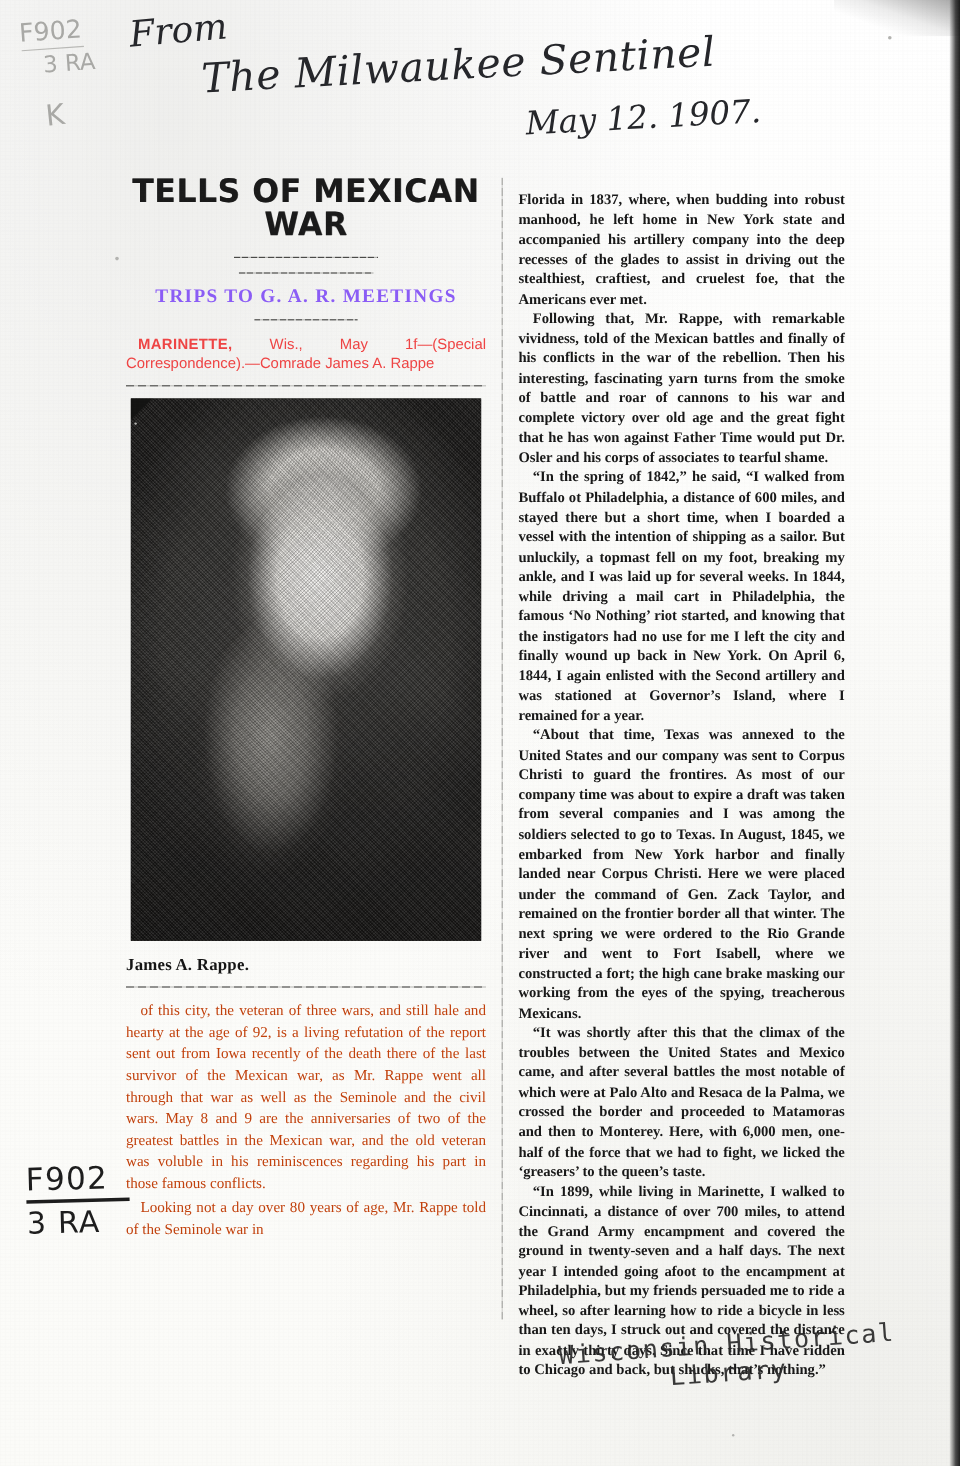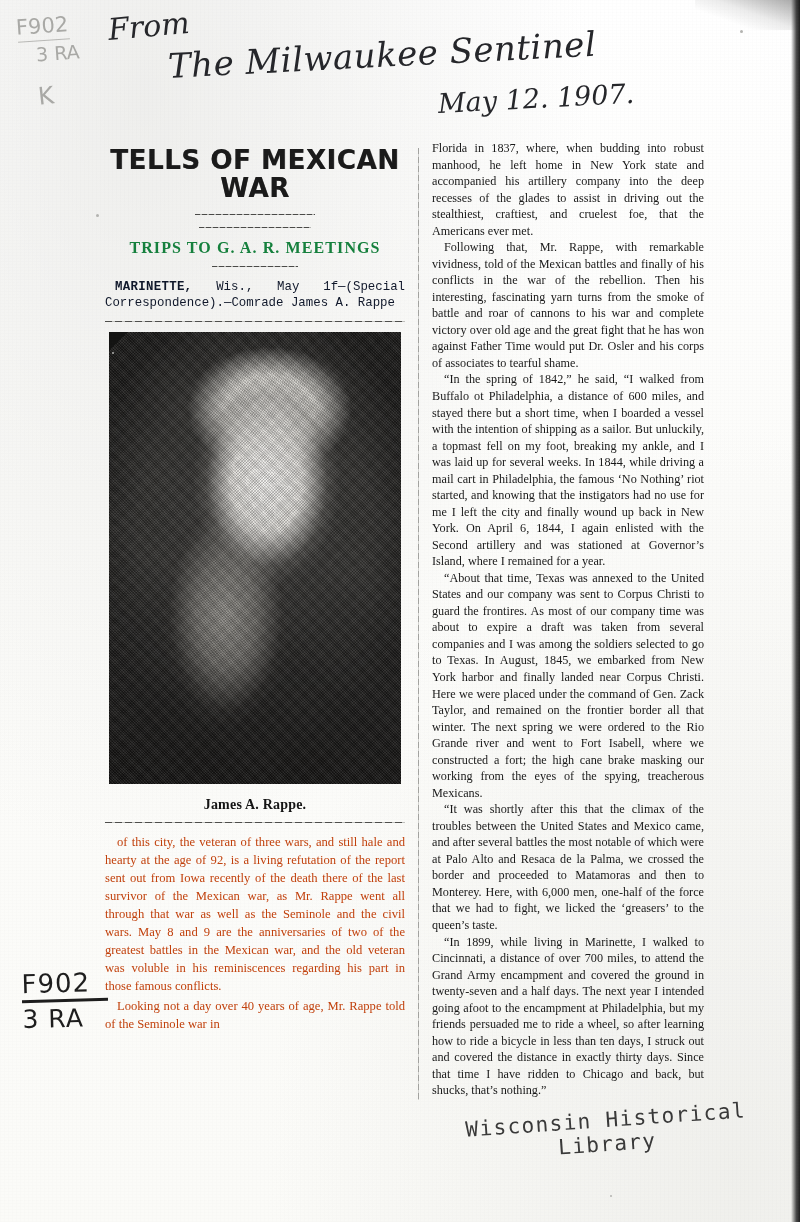--- a/index.html
+++ b/index.html
@@ -130,29 +130,29 @@
     color: #181818;
     letter-spacing: .2px;
   }
 
   .kicker {
     font-family: "Liberation Serif", serif;
     font-weight: bold;
     font-size: 16px;
     text-align: center;
     letter-spacing: 1.1px;
-    color: #15803d;
+    color: #8b5cf6;
     white-space: nowrap;
   }
 
   .dateline {
-    font-family: Liberation Mono, monospace;
+    font-family: Liberation Sans, sans-serif;
     font-size: 12.4px;
     line-height: 1.35;
-    color: #0f172a;
+    color: #ef4444;
     text-align: justify;
     text-indent: 10px;
   }
   .dateline b { font-weight: bold; letter-spacing: .3px; }
 
   .rule-full {
     width: 100%;
     height: 1px;
     margin: 9px 0 10px 0;
     background: repeating-linear-gradient(90deg, #4e4e4c 0 7px, #c2c2bf 7px 10px);
@@ -201,41 +201,41 @@
   .photo-corner {
     position: absolute; left: 0; top: 0;
     width: 22px; height: 18px;
     background: linear-gradient(135deg, #131312 0%, #131312 45%, rgba(0,0,0,0) 46%);
   }
 
   .caption {
     font-family: "Liberation Serif", serif;
     font-weight: bold;
     font-size: 14px;
-    text-align: center;
     color: #141414;
     margin-top: 13px;
     letter-spacing: .2px;
   }
 
   .body-left {
     font-family: "Liberation Serif", serif;
     font-size: 12.6px;
     line-height: 1.43;
     color: #c2410c;
     text-align: justify;
     margin-top: 8px;
   }
   .body-left p { margin: 0 0 2px 0; text-indent: 12px; }
 
   
   .col-right {
     position: absolute;
-    left: 432px; top: 0;
+    left: 432px; top: 18px;
     width: 272px;
+    font-weight: bold;
   }
   .body-right {
     font-family: "Liberation Serif", serif;
     font-size: 12.2px;
     line-height: 1.355;
     color: #181818;
     text-align: justify;
   }
   .body-right p { margin: 0; text-indent: 12px; }
   .body-right p:first-child { text-indent: 0; }
@@ -309,21 +309,21 @@
         <div class="photo-grain"></div>
         <div class="photo-grain2"></div>
         <div class="photo-corner"></div>
       </div>
 
       <div class="caption">James A. Rappe.</div>
       <div class="rule-full"></div>
 
       <div class="body-left">
         <p>of this city, the veteran of three wars, and still hale and hearty at the age of 92, is a living refutation of the report sent out from Iowa recently of the death there of the last survivor of the Mexican war, as Mr. Rappe went all through that war as well as the Seminole and the civil wars. May 8 and 9 are the anniversaries of two of the greatest battles in the Mexican war, and the old veteran was voluble in his reminiscences regarding his part in those famous conflicts.</p>
-        <p>Looking not a day over 40 years of age, Mr. Rappe told of the Seminole war in</p>
+        <p>Looking not a day over 80 years of age, Mr. Rappe told of the Seminole war in</p>
       </div>
     </div>
 
     <div class="col-right">
       <div class="body-right">
         <p>Florida in 1837, where, when budding into robust manhood, he left home in New York state and accompanied his artillery company into the deep recesses of the glades to assist in driving out the stealthiest, craftiest, and cruelest foe, that the Americans ever met.</p>
         <p>Following that, Mr. Rappe, with remarkable vividness, told of the Mexican battles and finally of his conflicts in the war of the rebellion. Then his interesting, fascinating yarn turns from the smoke of battle and roar of cannons to his war and complete victory over old age and the great fight that he has won against Father Time would put Dr. Osler and his corps of associates to tearful shame.</p>
         <p>“In the spring of 1842,” he said, “I walked from Buffalo ot Philadelphia, a distance of 600 miles, and stayed there but a short time, when I boarded a vessel with the intention of shipping as a sailor. But unluckily, a topmast fell on my foot, breaking my ankle, and I was laid up for several weeks. In 1844, while driving a mail cart in Philadelphia, the famous ‘No Nothing’ riot started, and knowing that the instigators had no use for me I left the city and finally wound up back in New York. On April 6, 1844, I again enlisted with the Second artillery and was stationed at Governor’s Island, where I remained for a year.</p>
         <p>“About that time, Texas was annexed to the United States and our company was sent to Corpus Christi to guard the frontires. As most of our company time was about to expire a draft was taken from several companies and I was among the soldiers selected to go to Texas. In August, 1845, we embarked from New York harbor and finally landed near Corpus Christi. Here we were placed under the command of Gen. Zack Taylor, and remained on the frontier border all that winter. The next spring we were ordered to the Rio Grande river and went to Fort Isabell, where we constructed a fort; the high cane brake masking our working from the eyes of the spying, treacherous Mexicans.</p>
         <p>“It was shortly after this that the climax of the troubles between the United States and Mexico came, and after several battles the most notable of which were at Palo Alto and Resaca de la Palma, we crossed the border and proceeded to Matamoras and then to Monterey. Here, with 6,000 men, one-half of the force that we had to fight, we licked the ‘greasers’ to the queen’s taste.</p>

